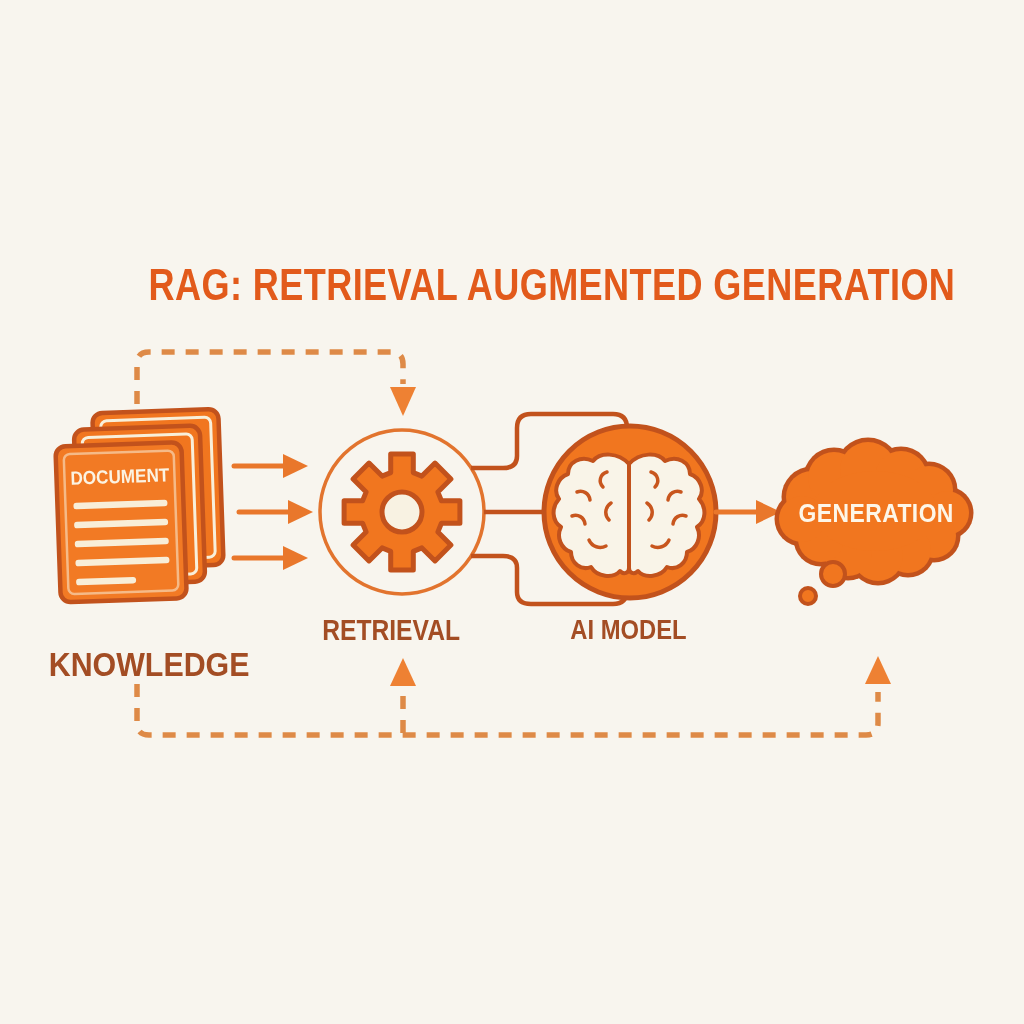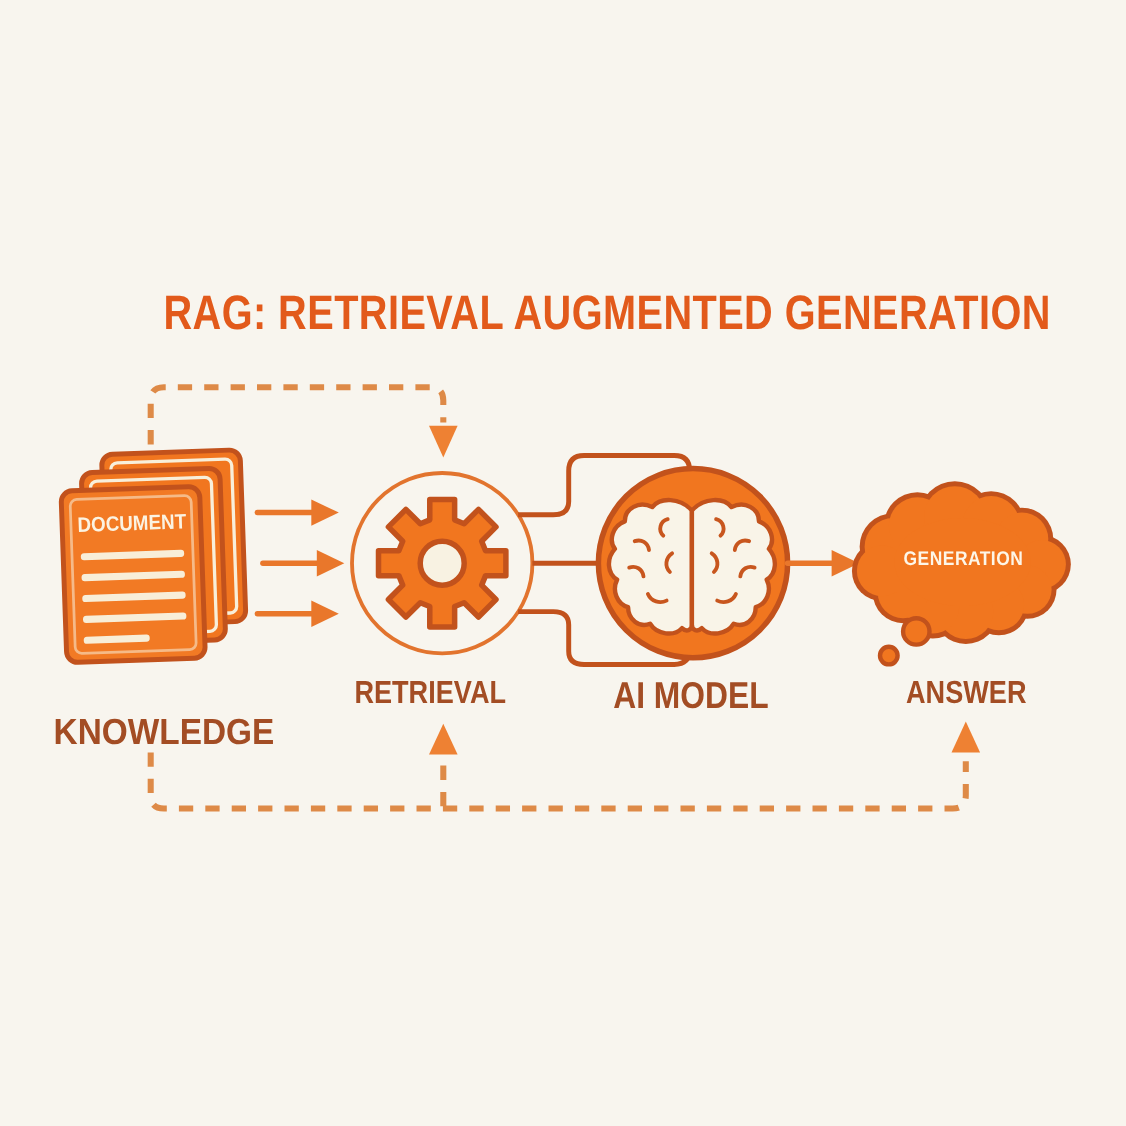--- a/index.html
+++ b/index.html
@@ -5,23 +5,23 @@
   html,body{margin:0;padding:0;}
   body{width:1024px;height:1024px;font-family:"Liberation Sans",sans-serif;}
   .canvas{position:relative;width:1024px;height:1024px;background:#f8f5ee;overflow:hidden;}
   .canvas svg{position:absolute;left:0;top:0;}
   .txt{position:absolute;text-align:center;font-weight:bold;white-space:nowrap;}
   .cond{display:inline-block;transform:scaleX(0.85);transform-origin:center;white-space:nowrap;}
   .title{left:0;top:260px;width:1024px;font-size:44px;color:#e25a1b;letter-spacing:0.5px;padding-left:40px;}
   .node-label{color:#a34d24;}
   .kb{left:40px;top:612px;width:210px;font-size:33px;line-height:33px;margin-top:36px;}
   .retr{left:291px;top:614px;width:200px;font-size:29px;}
-  .aim{left:528px;top:614px;width:200px;font-size:34px;}
+  .aim{left:528px;top:614px;width:200px;font-size:28px;}
   .ans{left:778px;top:614px;width:200px;font-size:29px;}
-  .gen{left:776px;top:498px;width:200px;font-size:18px;color:#fdf6e8;letter-spacing:0.5px;}
+  .gen{left:776px;top:498px;width:200px;font-size:26px;color:#fdf6e8;letter-spacing:0.5px;}
   .doclbl{left:60px;top:466px;width:120px;font-size:19px;color:#fbf3e2;transform:rotate(-2deg);}
 </style>
 </head>
 <body>
 
 <div class="canvas">
 
   <svg width="1024" height="1024" viewBox="0 0 1024 1024">
 
     <g>
@@ -145,21 +145,18 @@
   </div>
 
   <div class="txt node-label retr">
     <span class="cond">RETRIEVAL</span>
   </div>
 
   <div class="txt node-label aim">
     <span class="cond">AI MODEL</span>
   </div>
 
-  <div class="txt node-label ans">
-    <span class="cond">ANSWER</span>
-  </div>
 
   <div class="txt gen">
     <span class="cond" style="transform:scaleX(0.88)">GENERATION</span>
   </div>
 
 </div>
 
 </body></html>

